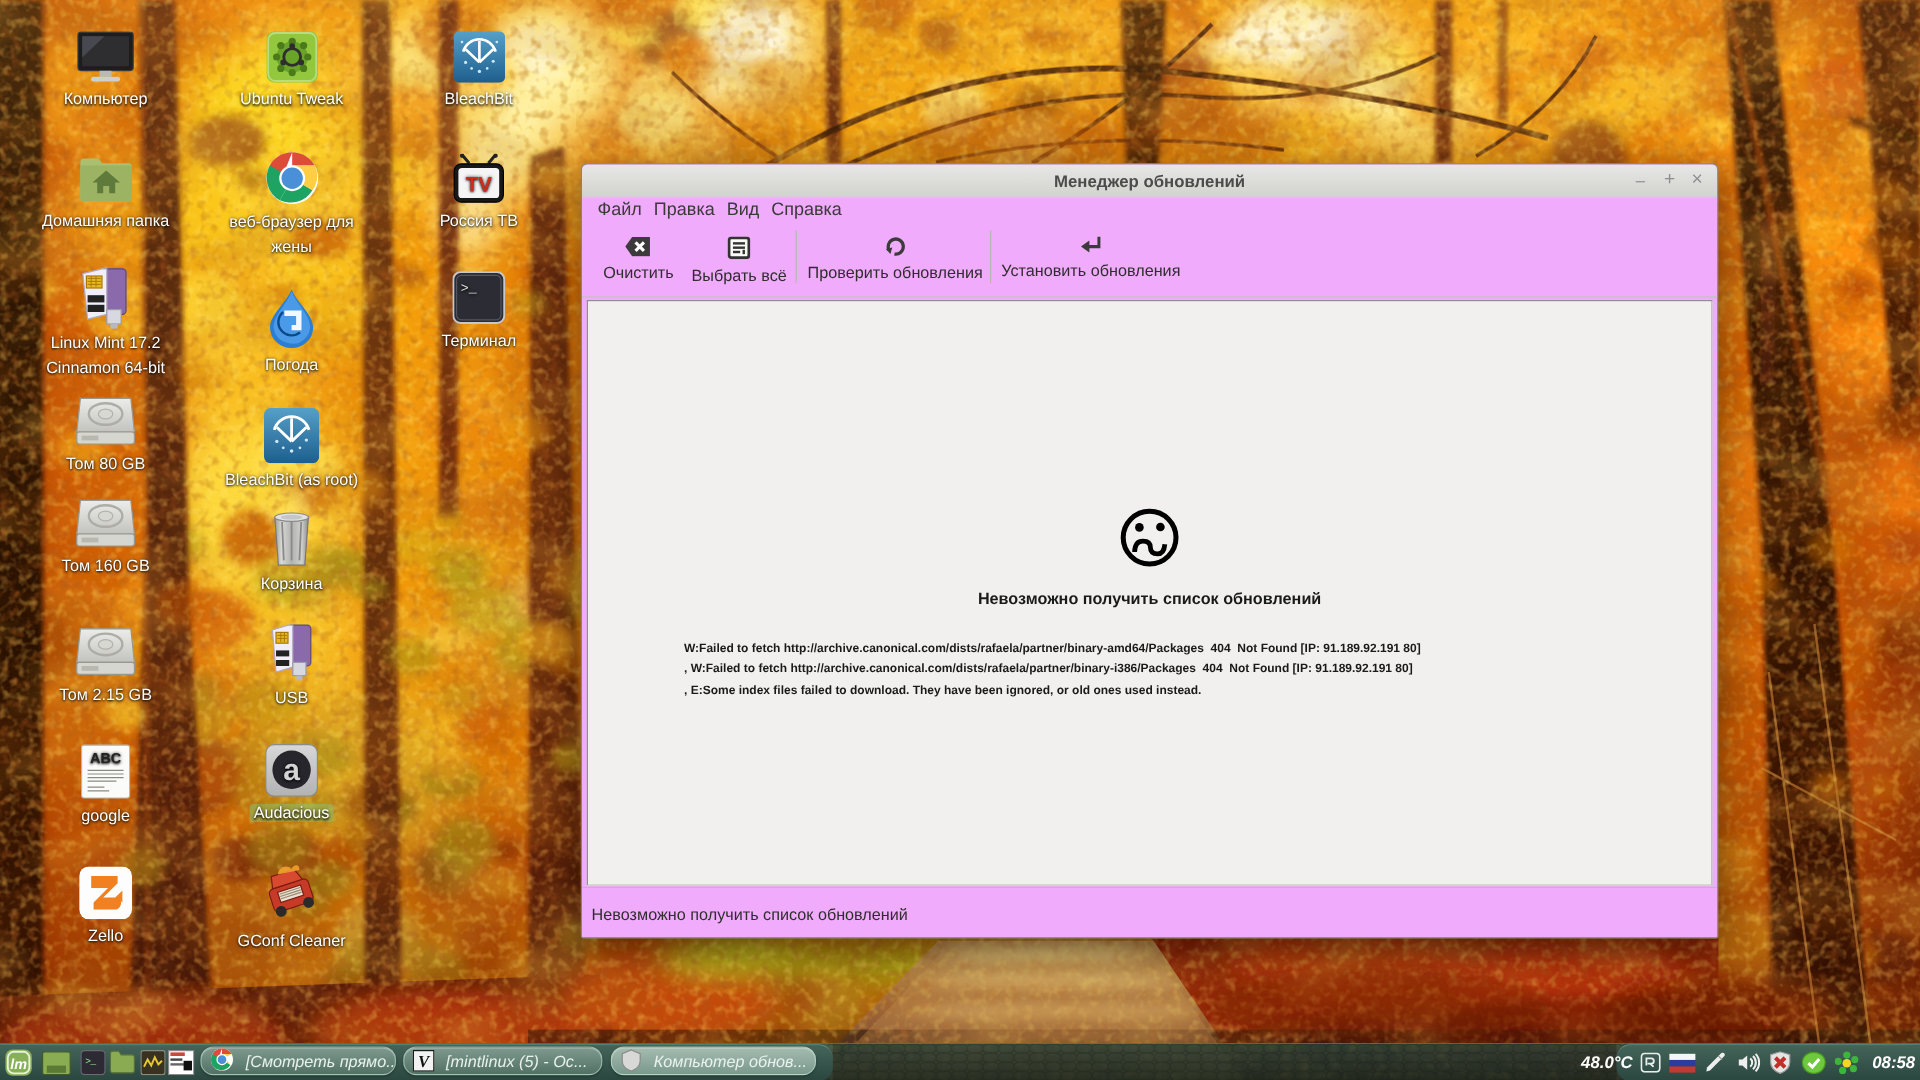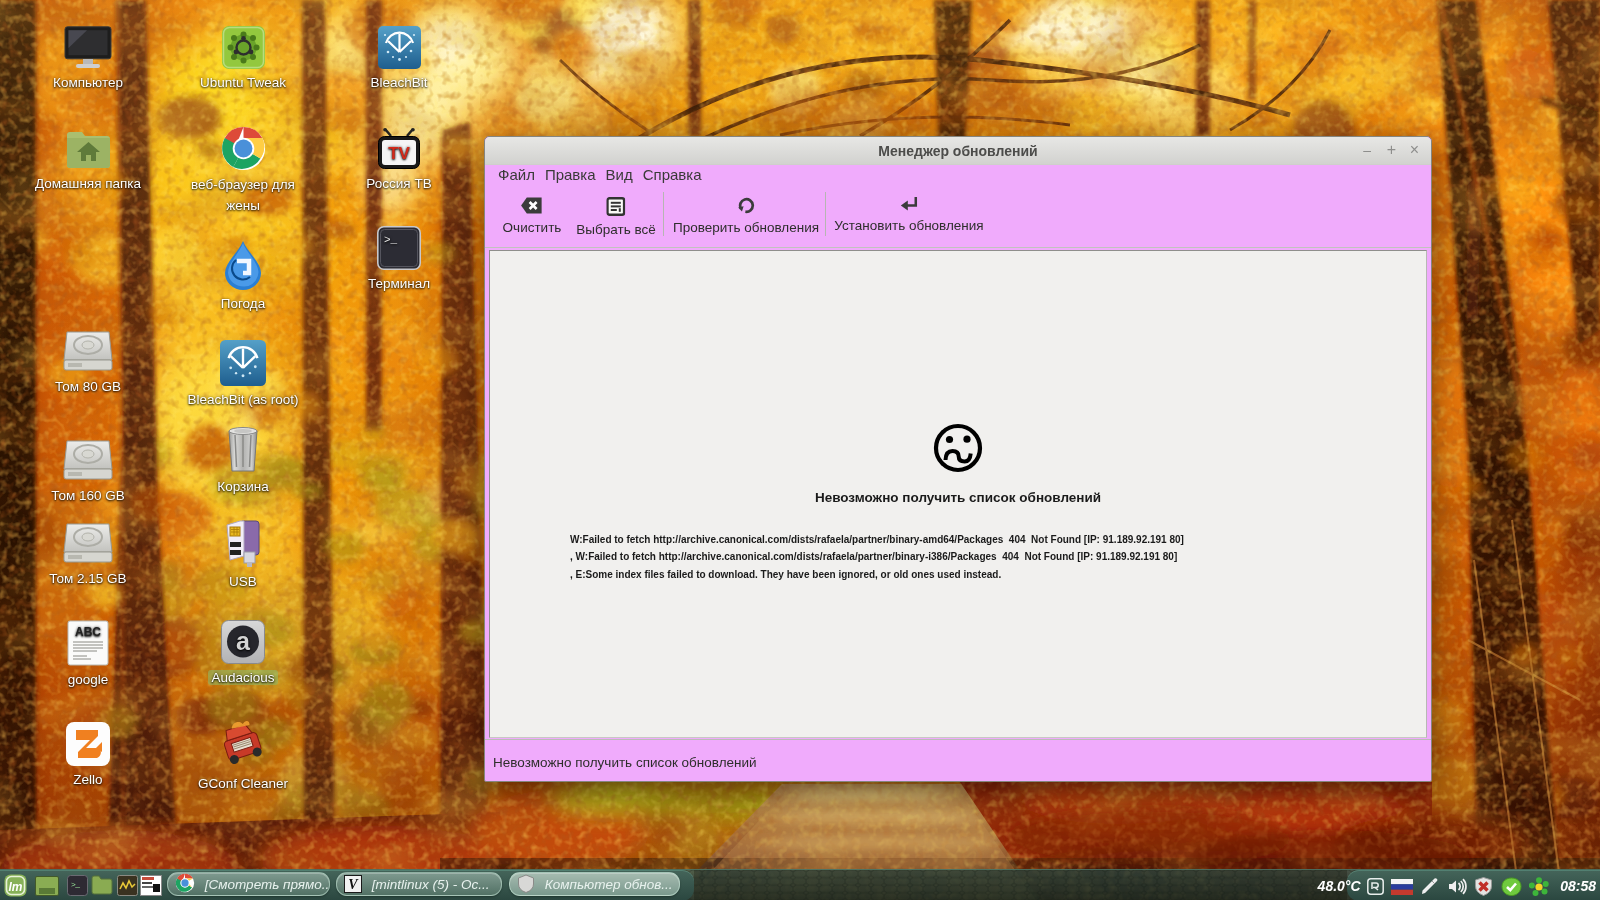--- a/index.html
+++ b/index.html
@@ -606,20 +606,33 @@
 <div class="dicon" style="left:336px;top:128px">
 <svg width="44" height="42" viewBox="0 0 44 42">
         <path d="M14,8 L8,1 M30,8 L36,1" stroke="#222" stroke-width="2.5"></path>
         <circle cx="8" cy="1.8" r="1.8" fill="#222"></circle>
         <circle cx="36" cy="1.8" r="1.8" fill="#222"></circle>
         <rect x="1.5" y="8.5" width="41" height="32" rx="6" fill="#181818" stroke="#000"></rect>
         <rect x="5" y="12" width="34" height="25" rx="3" fill="#f5f5f5"></rect>
         <text x="22" y="31" text-anchor="middle" font-size="17" font-weight="bold" fill="#d42a1a" font-family="Liberation Sans">TV</text>
       </svg>
 Россия ТВ</div>
+<div class="dicon" style="left:25px;top:222px">
+<svg width="50" height="52" viewBox="0 0 50 52">
+        <rect x="22" y="2" width="20" height="38" rx="3" fill="#8a6aaa" stroke="#5a4a7a"></rect>
+        <path d="M6,6 L22,2 L26,2 L26,40 L10,44 Z" fill="#f2eef8" stroke="#b0a8c0"></path>
+        <rect x="9" y="8" width="13" height="10" fill="#e8b820" stroke="#a87808"></rect>
+        <path d="M10,10 L21,10 M10,12.5 L21,12.5 M10,15 L21,15 M13,8 L13,17 M17,8 L17,17" stroke="#a87808" stroke-width="0.8"></path>
+        <rect x="10" y="24" width="14" height="6" fill="#222"></rect>
+        <rect x="10" y="32" width="14" height="6" fill="#222"></rect>
+        <rect x="26" y="36" width="12" height="12" fill="#d8d8e0" stroke="#9a9aa8"></rect>
+        <rect x="29" y="48" width="6" height="4" fill="#b8b8c4"></rect>
+      </svg>
+<span style="display:block;margin-top:-2px">Linux Mint 17.2<br>Cinnamon 64-bit</span>
+    </div>
 <div class="dicon" style="left:180px;top:240px">
 <svg width="40" height="50" viewBox="0 0 40 50">
         <path d="M20,1 C24,12 38,22 38,33 a18,17 0 0 1 -36,0 C2,22 16,12 20,1 Z" fill="#2a7fd4"></path>
         <path d="M20,3 C23,12 35,22 35.5,32 a16,15.5 0 0 1 -10,14 C14,48 6,42 5,33 C5,23 17,12 20,3 Z" fill="#4a9ae8"></path>
         <path d="M13,20 a11,11 0 1 0 14,17" fill="none" stroke="#0a4a8a" stroke-width="2"></path>
         <path d="M14,21 L26,21 L26,33 L20,33" fill="none" stroke="#f2f8ff" stroke-width="4.5"></path>
       </svg>
 Погода</div>
 <div class="dicon" style="left:336px;top:226px">
 <svg width="44" height="44" viewBox="0 0 44 44">
@@ -654,21 +667,21 @@
         <rect width="43" height="43" rx="5" fill="url(#bb2)"></rect>
         <path d="M8,17 A14,14 0 0 1 35,17" fill="none" stroke="#fff" stroke-width="2.2"></path>
         <path d="M21.5,8 L21.5,26 M21.5,26 L10,15 M21.5,26 L33,15" stroke="#fff" stroke-width="2.2" fill="none"></path>
         <circle cx="10" cy="26" r="1.3" fill="#cfe8f5"></circle>
         <circle cx="33" cy="25" r="1.3" fill="#cfe8f5"></circle>
         <circle cx="15" cy="31" r="1.1" fill="#cfe8f5"></circle>
         <circle cx="28" cy="31" r="1.1" fill="#cfe8f5"></circle>
         <circle cx="21.5" cy="33.5" r="1.4" fill="#cfe8f5"></circle>
       </svg>
 BleachBit (as root)</div>
-<div class="dicon" style="left:25px;top:439px">
+<div class="dicon" style="left:25px;top:415px">
 <svg width="50" height="43" viewBox="0 0 50 43">
         <path d="M4,2 L46,2 L49,30 L1,30 Z" fill="url(#hd1)" stroke="#98988f"></path>
         <ellipse cx="25" cy="15" rx="14" ry="9" fill="none" stroke="#adada6" stroke-width="2"></ellipse>
         <ellipse cx="25" cy="15" rx="6" ry="4" fill="#d8d8d2" stroke="#b2b2aa"></ellipse>
         <rect x="1" y="30" width="48" height="10" rx="2" fill="#d6d6d0" stroke="#98988f"></rect>
         <rect x="5" y="33" width="14" height="4" fill="#b8b8b0"></rect>
       </svg>
 Том 160 GB</div>
 <div class="dicon" style="left:180px;top:423px">
 <svg width="36" height="50" viewBox="0 0 36 50">

